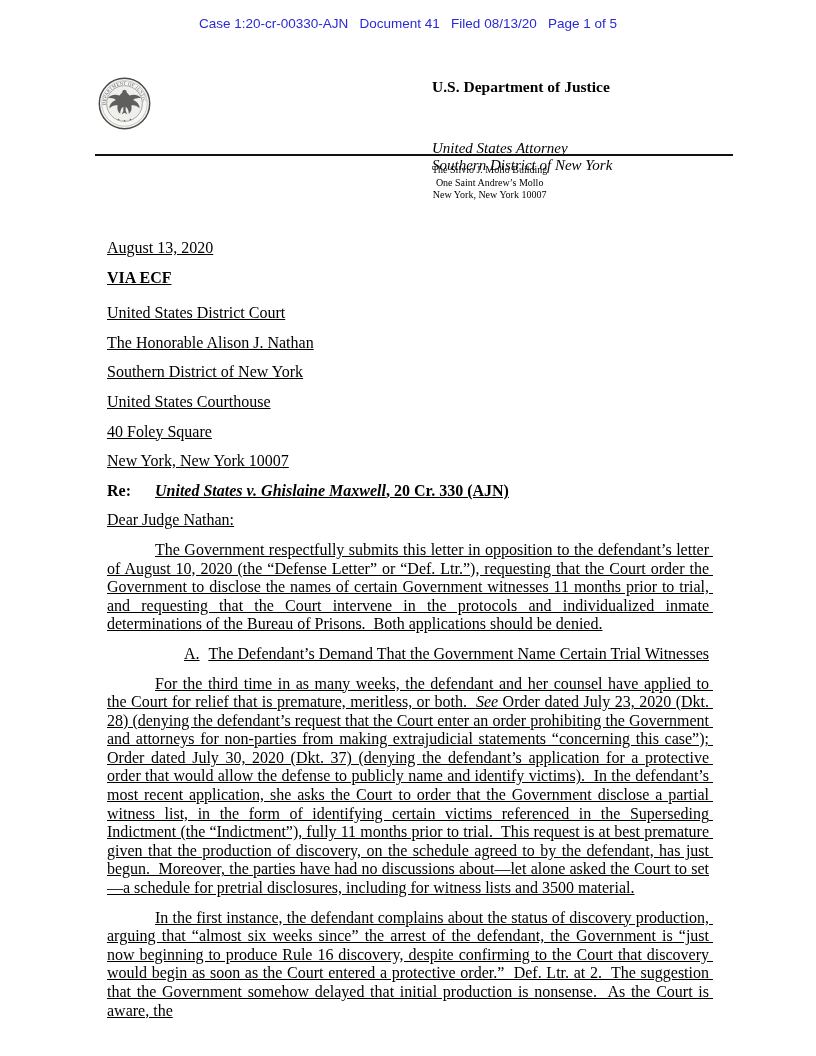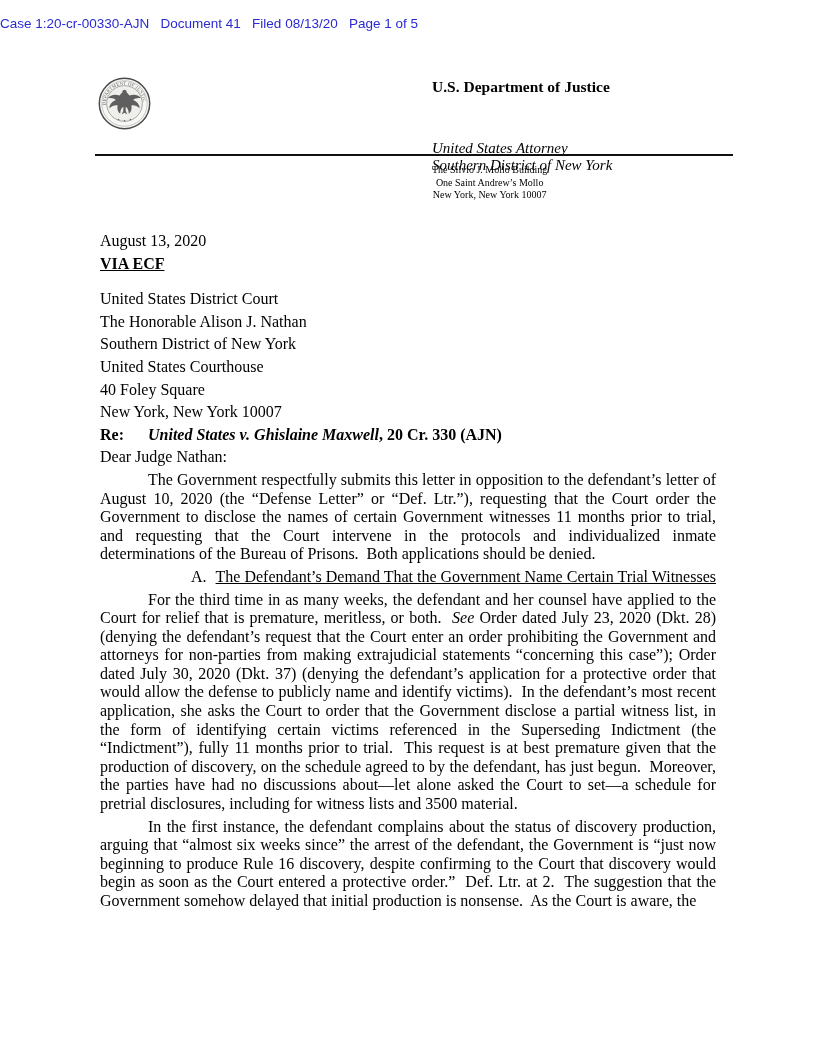--- a/index.html
+++ b/index.html
@@ -9,20 +9,21 @@
     height: 1056px;
     background: #ffffff;
     font-family: "Liberation Serif", "DejaVu Serif", serif;
     color: #000000;
     overflow: hidden;
   }
   
   .stamp {
     position: absolute;
     top: 16px; left: 0; right: 0;
+    text-align: center;
     font-family: "Liberation Sans", "DejaVu Sans", sans-serif;
     font-size: 13.5px;
     color: #2a2ad4;
     white-space: pre;
   }
   
   .seal {
     position: absolute;
     left: 97px; top: 76px;
     width: 55px; height: 55px;
@@ -56,21 +57,21 @@
     text-align: center;
   }
   
   .main {
     position: absolute;
     left: 96px; top: 228px;
     width: 624px;
     font-size: 16px;
     line-height: 18.6px;
   }
-  .main p { margin: 4px; }
+  .main p { margin: 11px; text-decoration: underline; }
   .date-line { margin-left: 336px; }
   .via { margin-top: 21px; font-weight: bold; text-decoration: underline; }
   .recipient { margin-top: 17px; }
   .re-line { margin-top: 15px; margin-left: 48px; font-weight: bold; }
   .re-label { display: inline-block; width: 48px; }
   .case-name { font-style: italic; }
   .salutation { margin-top: 12px; }
   .body-par {
     text-align: justify;
     text-indent: 48px;

